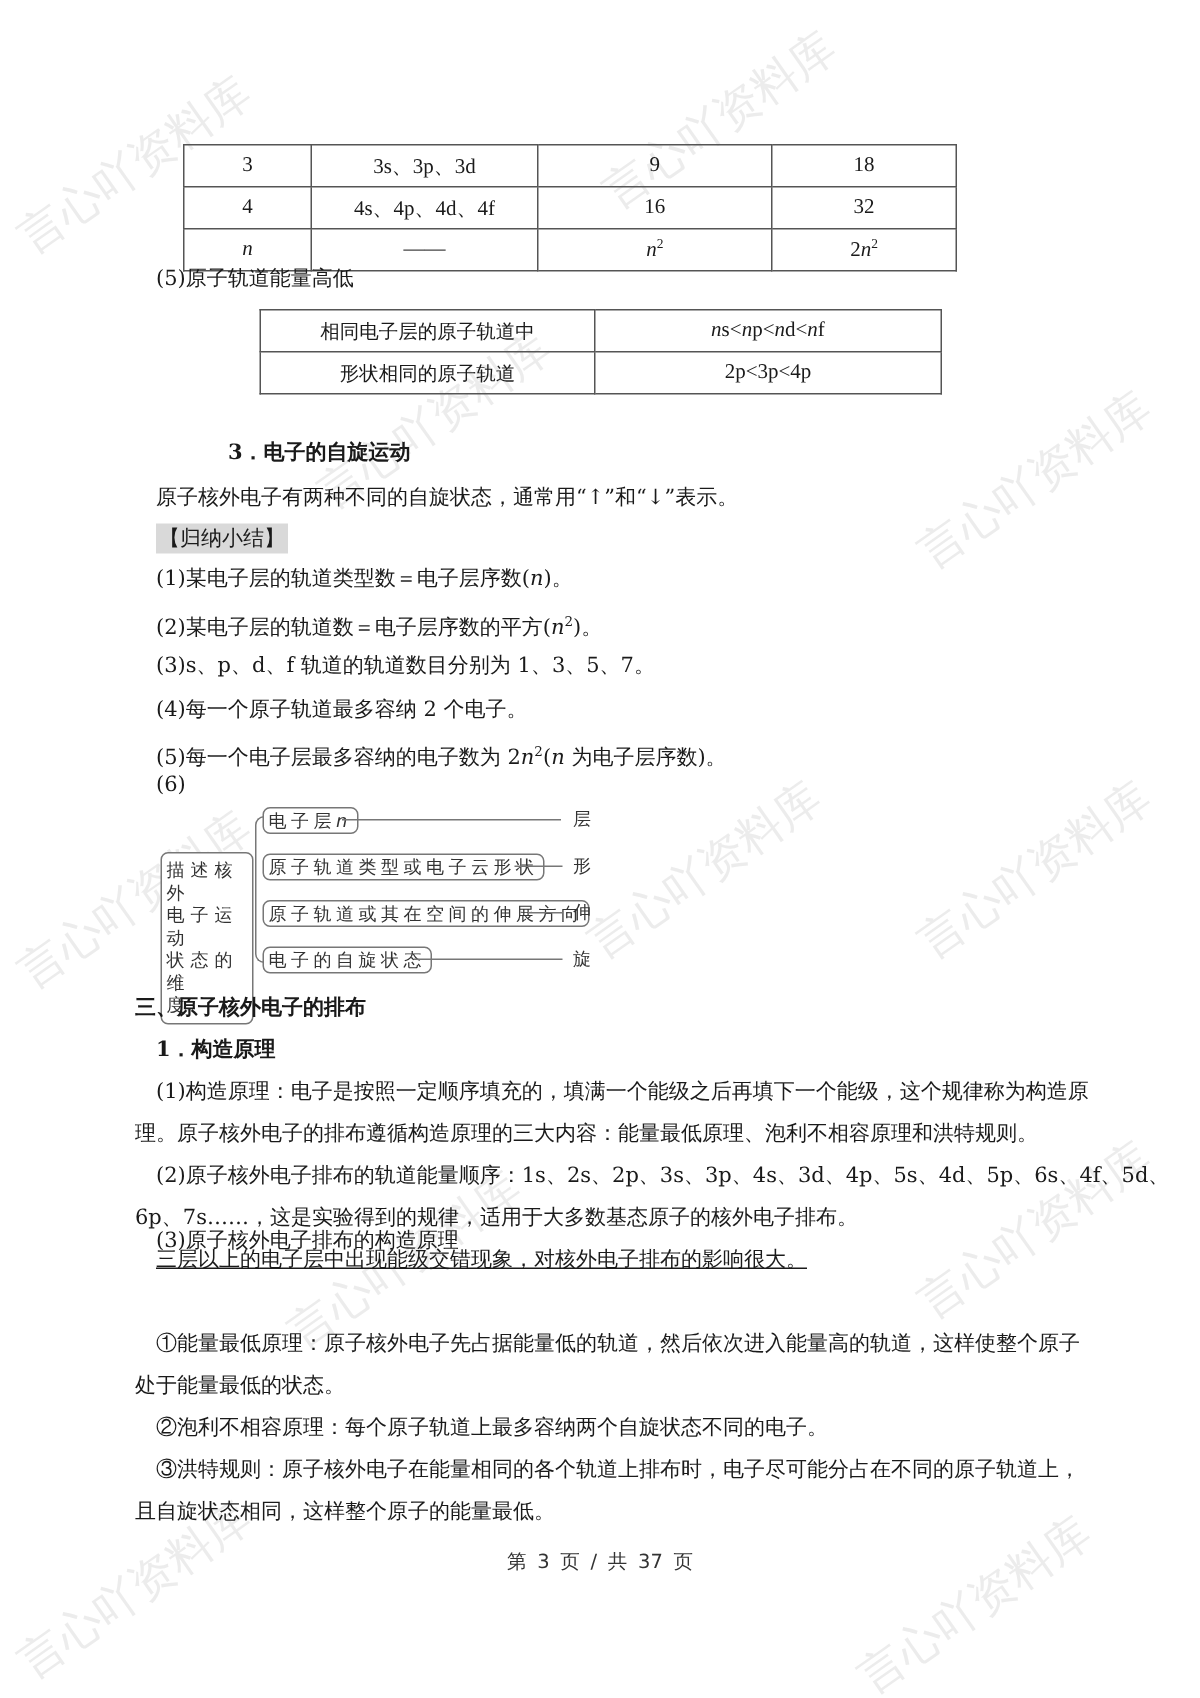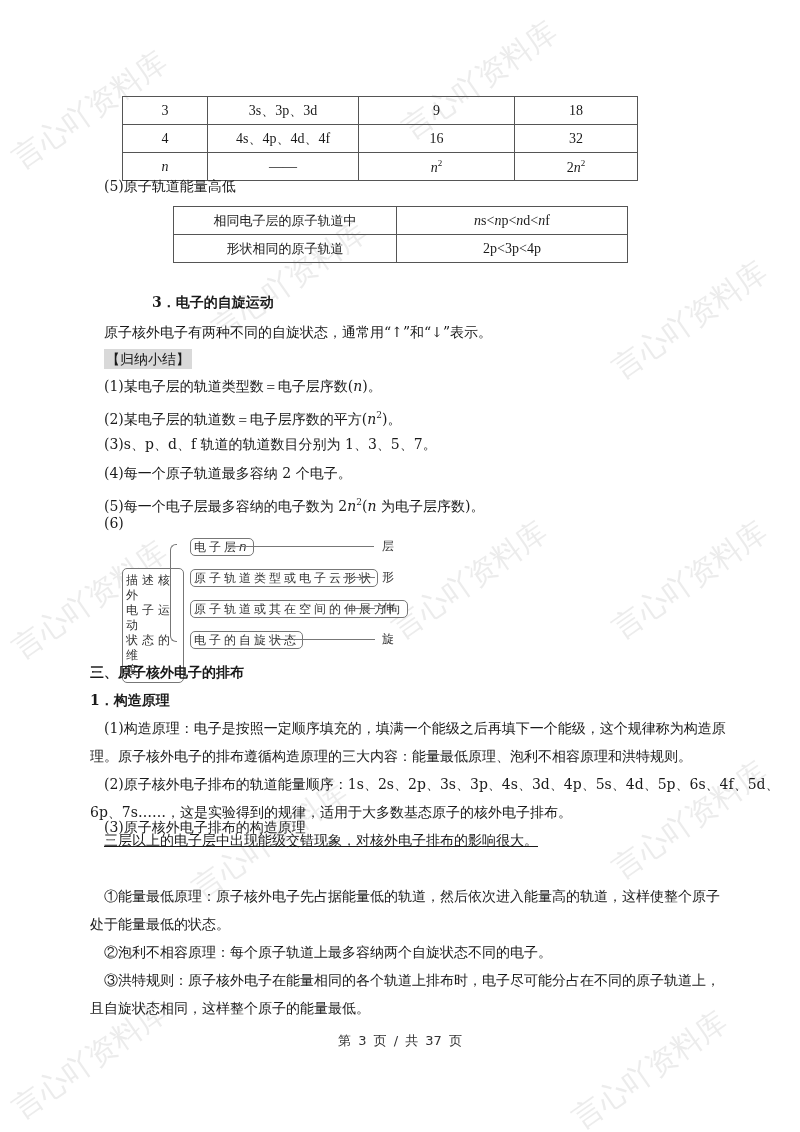--- a/index.html
+++ b/index.html
@@ -10,21 +10,21 @@
   .abs { position: absolute; }
   table { border-collapse: collapse; }
   td { border: 1px solid #555; text-align: center; font-family: "Liberation Serif", serif; font-size: 14px; padding: 0; }
   .t1 td { height: 27px; }
   .t2 td { height: 27px; font-family: "DejaVu Sans", sans-serif; font-size: 13px; }
   .t2 td.r { font-family: "Liberation Serif", serif; font-size: 14px; }
   .line { position: absolute; font-size: 14px; line-height: 20px; white-space: nowrap; font-family: "DejaVu Serif", serif; }
   .bold { font-weight: bold; }
   .tag { background: #d9d9d9; padding: 2px 2px; font-weight: normal; }
   .box { position: absolute; border: 1px solid #777; border-radius: 5px; font-size: 12px; font-family: "DejaVu Sans", sans-serif;
-         letter-spacing: 3px; padding: 0 3px; line-height: 16px; color: #333; background: #fff; margin-left: 15px; }
+         letter-spacing: 3px; padding: 0 3px; line-height: 16px; color: #333; background: #fff; }
   .hl { position: absolute; height: 1px; background: #777; }
   .endch { position: absolute; font-size: 12px; font-family: "DejaVu Sans", sans-serif; color: #333; }
   i { font-style: italic; }
   sup { font-size: 9px; }
   sub { font-size: 9px; }
   .footer { position: absolute; top: 1032px; left: 0; width: 800px; text-align: center; font-size: 13px;
             font-family: "DejaVu Sans", sans-serif; color: #333; word-spacing: 3px; }
 </style>
 </head>
 <body>
@@ -112,21 +112,21 @@
   <div class="box" style="left:175px;top:600px;">原子轨道或其在空间的伸展方向</div>
   <div class="hl" style="left:352px;top:608px;width:23px;"></div>
   <div class="endch" style="left:382px;top:600px;">伸</div>
 
   <div class="box" style="left:175px;top:631px;">电子的自旋状态</div>
   <div class="hl" style="left:276px;top:639px;width:99px;"></div>
   <div class="endch" style="left:382px;top:631px;">旋</div>
 </div>
 
 <div class="line bold" style="left:90px;top:662px;">三、原子核外电子的排布</div>
-<div class="line bold" style="left:90px;top:690px;">1．构造原理</div>
+<div class="line bold" style="left:104px;top:690px;">1．构造原理</div>
 <div class="line" style="left:104px;top:718px;">(1)构造原理：电子是按照一定顺序填充的，填满一个能级之后再填下一个能级，这个规律称为构造原</div>
 <div class="line" style="left:90px;top:746px;">理。原子核外电子的排布遵循构造原理的三大内容：能量最低原理、泡利不相容原理和洪特规则。</div>
 <div class="line" style="left:104px;top:774px;">(2)原子核外电子排布的轨道能量顺序：1s、2s、2p、3s、3p、4s、3d、4p、5s、4d、5p、6s、4f、5d、</div>
 <div class="line" style="left:90px;top:802px;">6p、7s……，这是实验得到的规律，适用于大多数基态原子的核外电子排布。</div>
 <div class="line" style="left:104px;top:830px;text-decoration:underline;">三层以上的电子层中出现能级交错现象，对核外电子排布的影响很大。</div>
 <div class="line" style="left:104px;top:817px;">(3)原子核外电子排布的构造原理</div>
 <div class="line" style="left:104px;top:886px;">①能量最低原理：原子核外电子先占据能量低的轨道，然后依次进入能量高的轨道，这样使整个原子</div>
 <div class="line" style="left:90px;top:914px;">处于能量最低的状态。</div>
 <div class="line" style="left:104px;top:942px;">②泡利不相容原理：每个原子轨道上最多容纳两个自旋状态不同的电子。</div>
 <div class="line" style="left:104px;top:970px;">③洪特规则：原子核外电子在能量相同的各个轨道上排布时，电子尽可能分占在不同的原子轨道上，</div>

